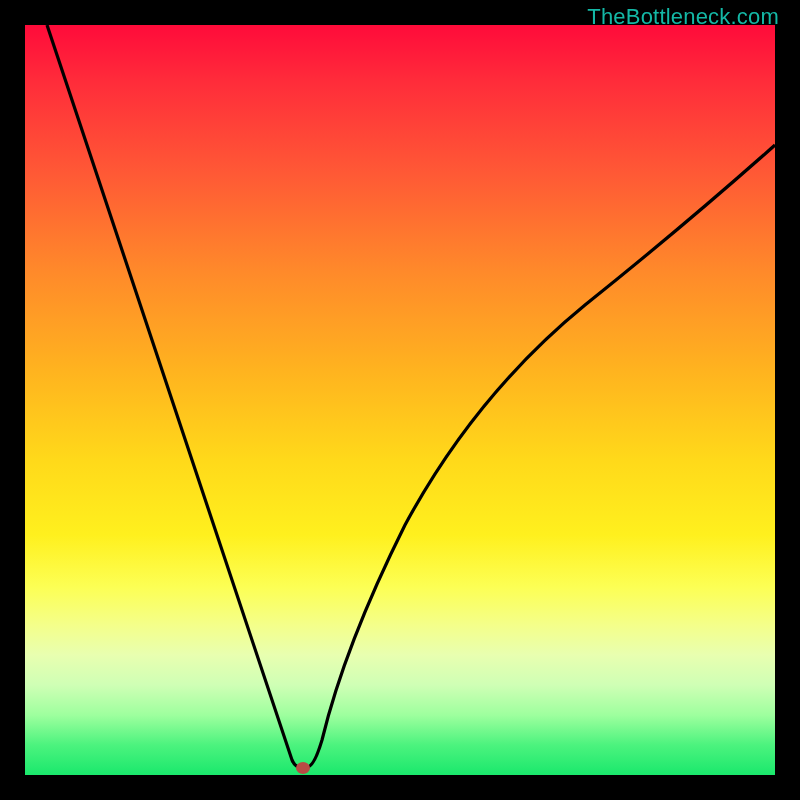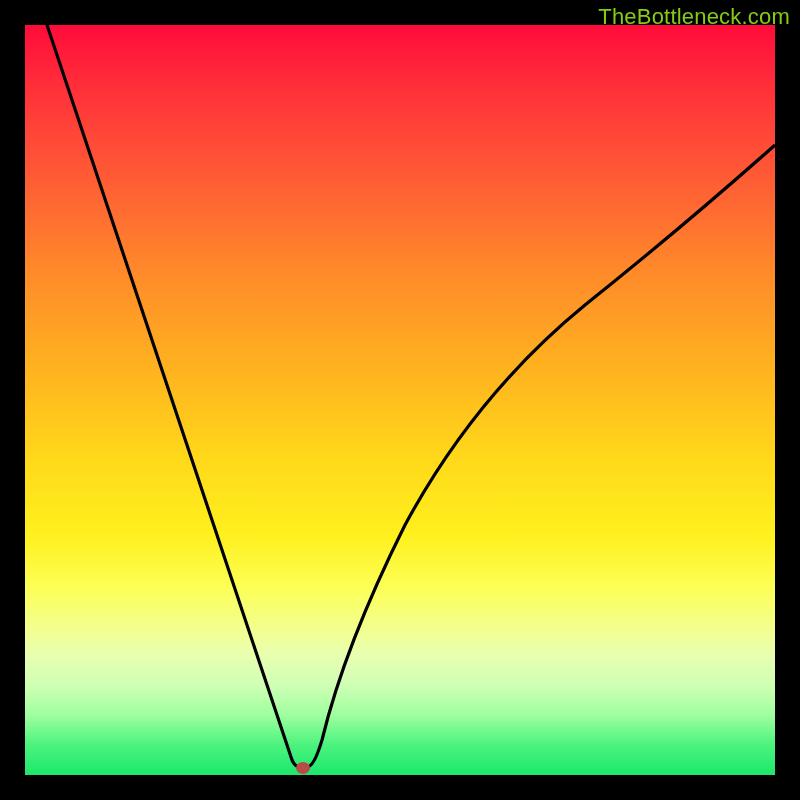--- a/index.html
+++ b/index.html
@@ -38,22 +38,22 @@
       #e8ffb0 84%,
       #cfffb5 88%,
       #9eff9e 92%,
       #4cf37e 96%,
       #1ae86c 100%
     );
   }
   .watermark {
     position: absolute;
     top: 4px;
-    right: 10px;
-    color: #84cc16;
+    right: 21px;
+    color: #14b8a6;
     font-size: 22px;
     letter-spacing: 0.2px;
     font-weight: 400;
     user-select: none;
   }
   svg.curve {
     position: absolute;
     left: 0;
     top: 0;
     width: 750px;

